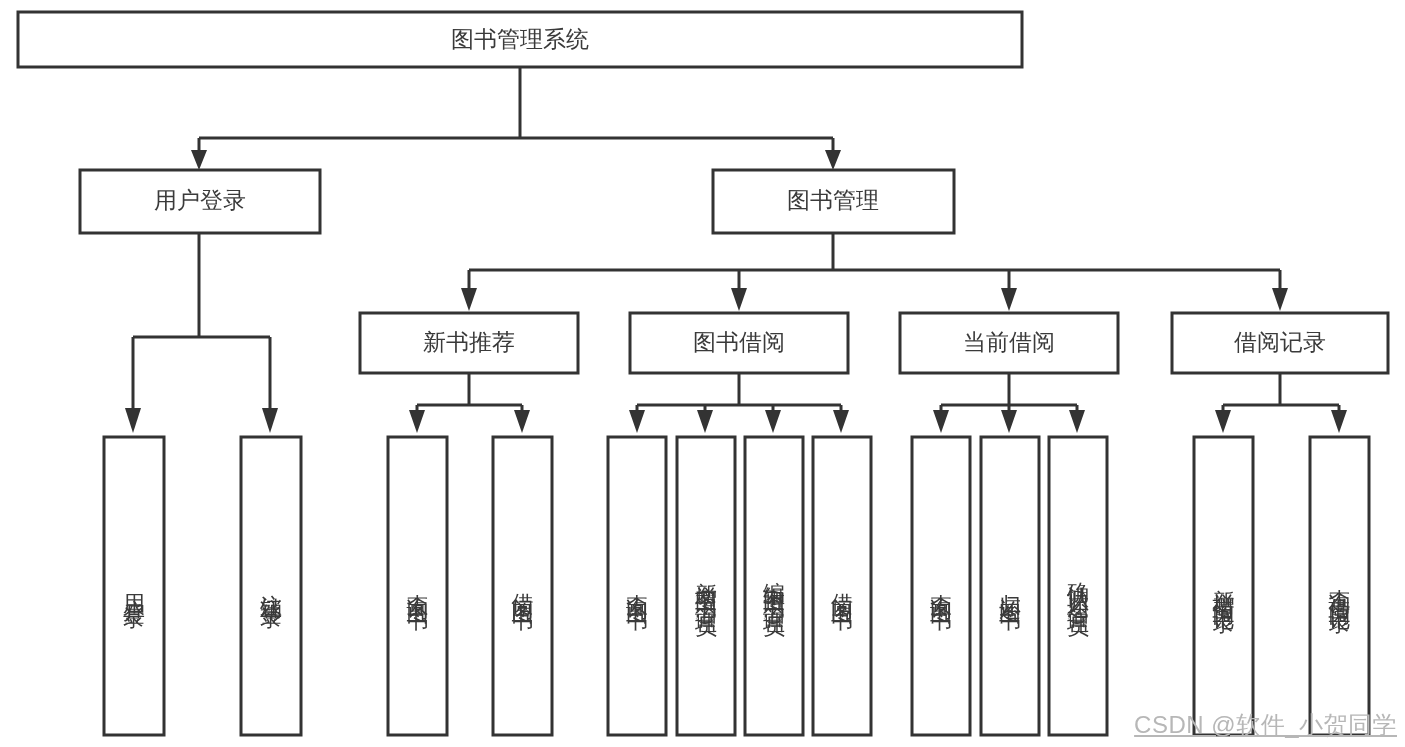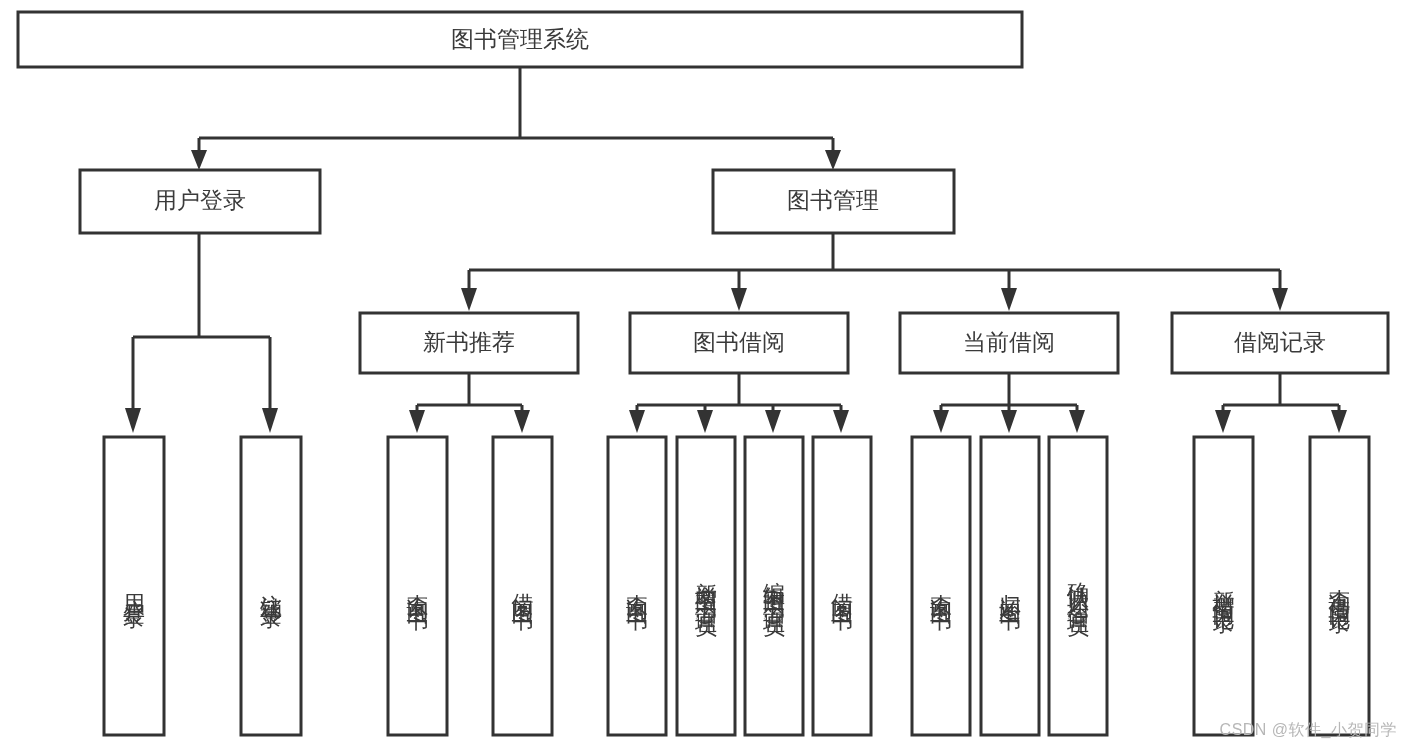--- a/index.html
+++ b/index.html
@@ -73,24 +73,25 @@
     letter-spacing: 5px;
     color: #3a3a3a;
     white-space: nowrap;
     text-align: center;
   }
   .watermark {
     position: absolute;
     right: 8px;
     bottom: 6px;
     font-family: "Liberation Sans", "DejaVu Sans", sans-serif;
-    font-size: 16px;
+    font-size: 24px;
     color: #b7b7b7;
     white-space: nowrap;
     letter-spacing: 0.5px;
+    text-decoration: underline;
   }
 </style>
 </head>
 <body>
 
 <div id="diagram-root">
 
   <svg class="diagram-canvas" viewBox="0 0 1405 747" xmlns="http://www.w3.org/2000/svg">
     <defs></defs>
 

